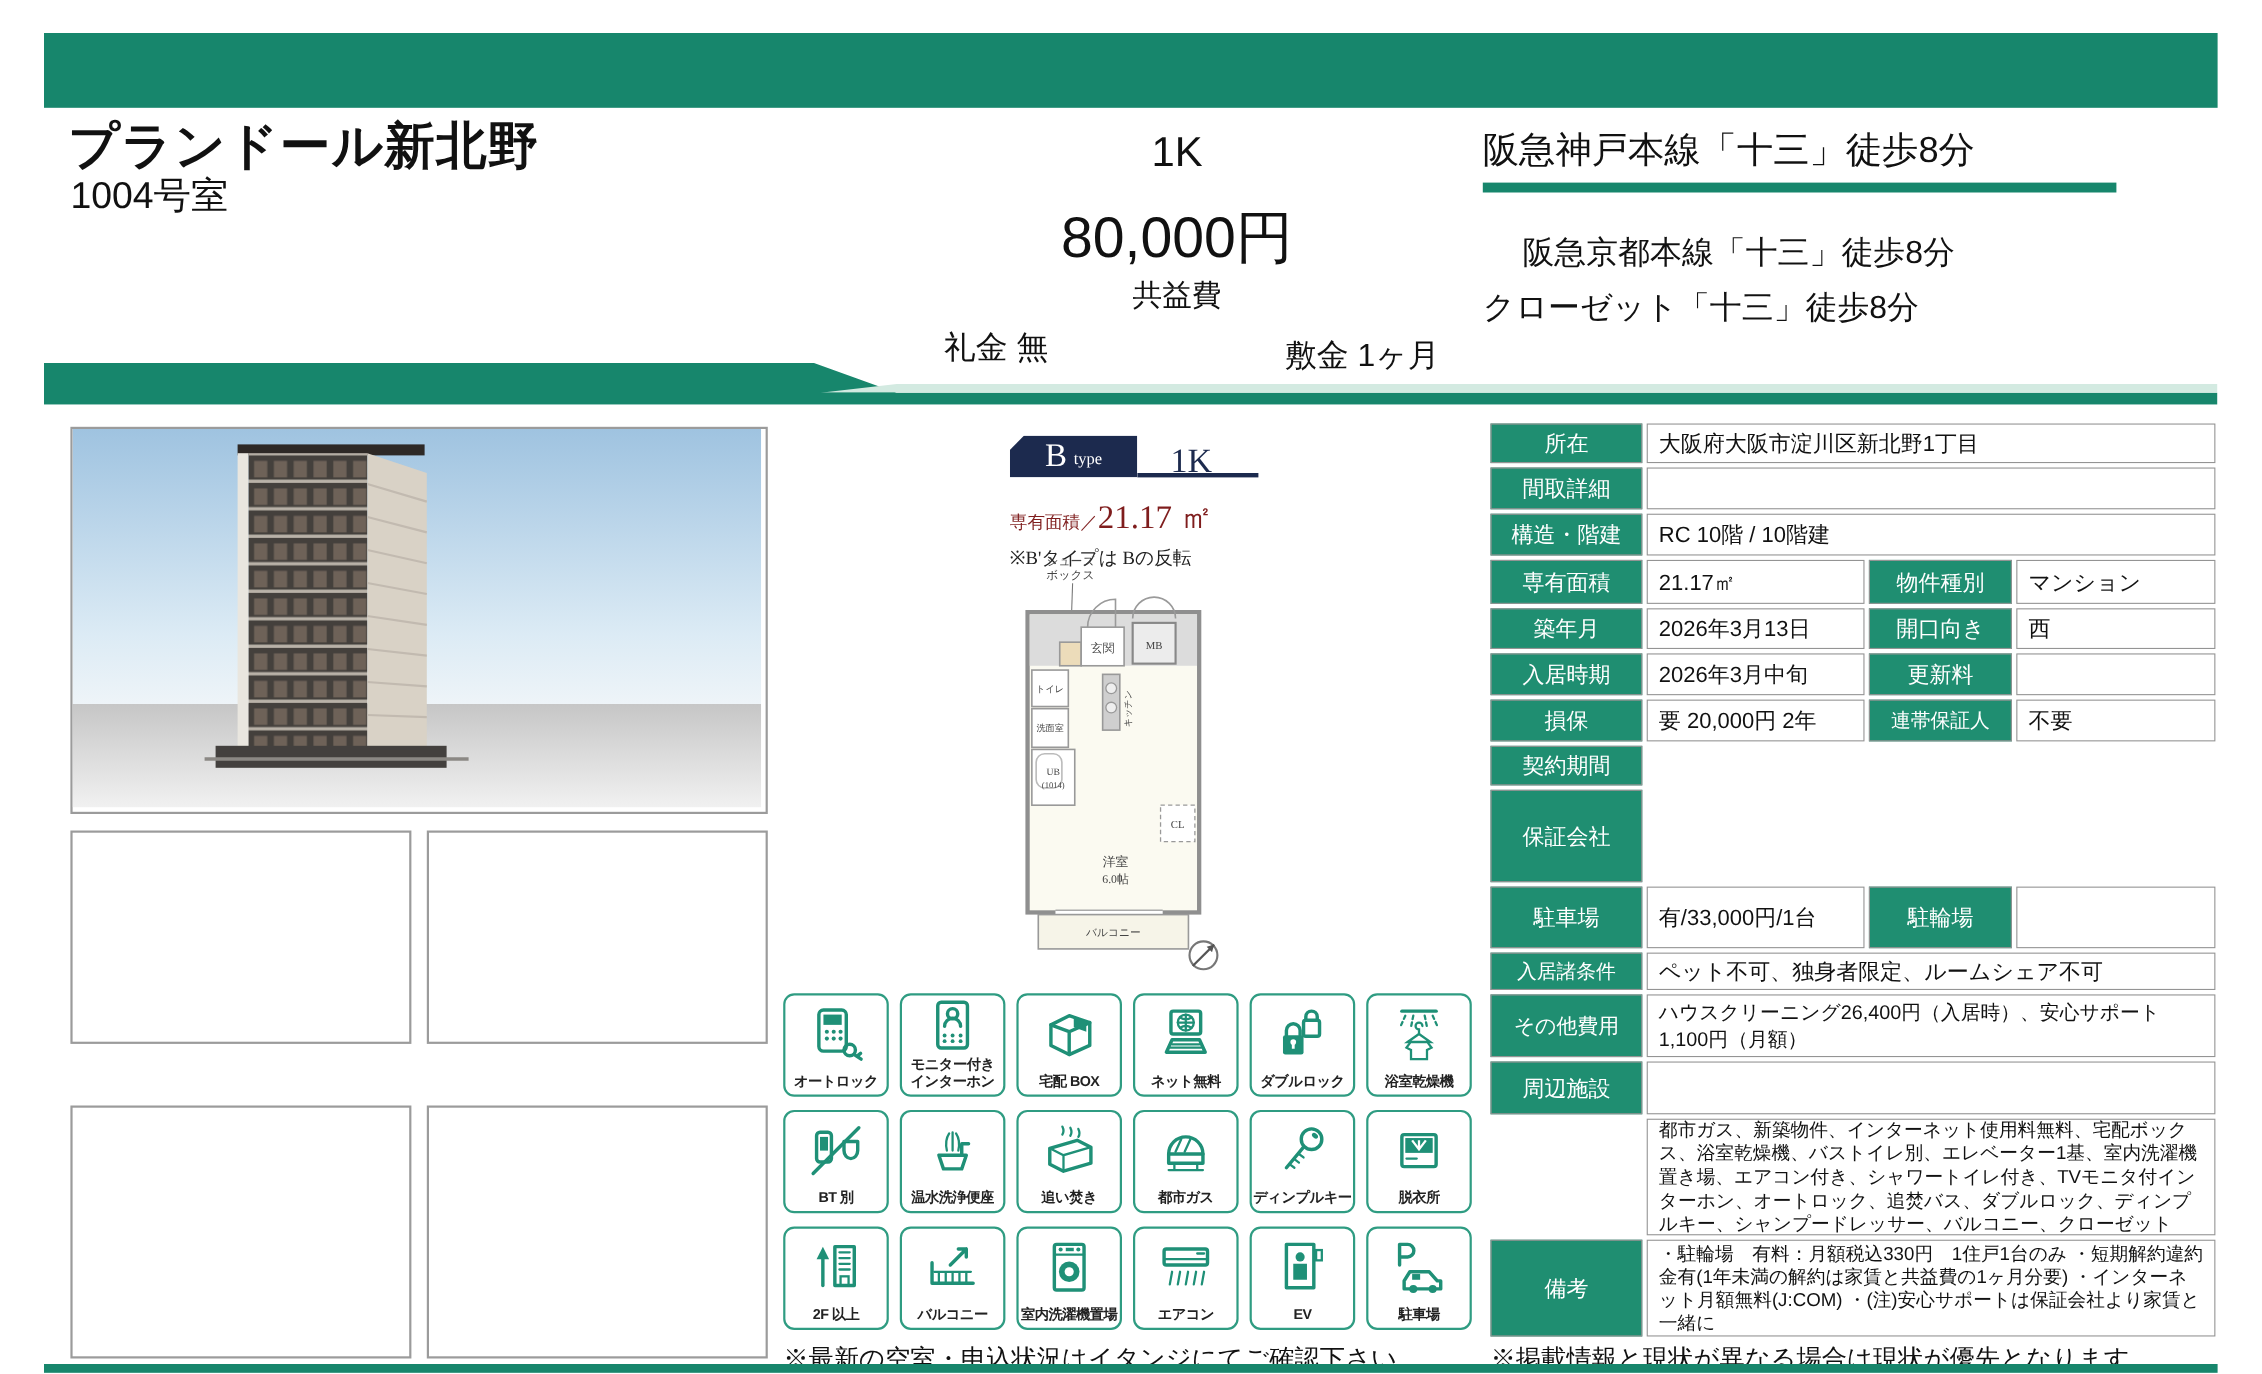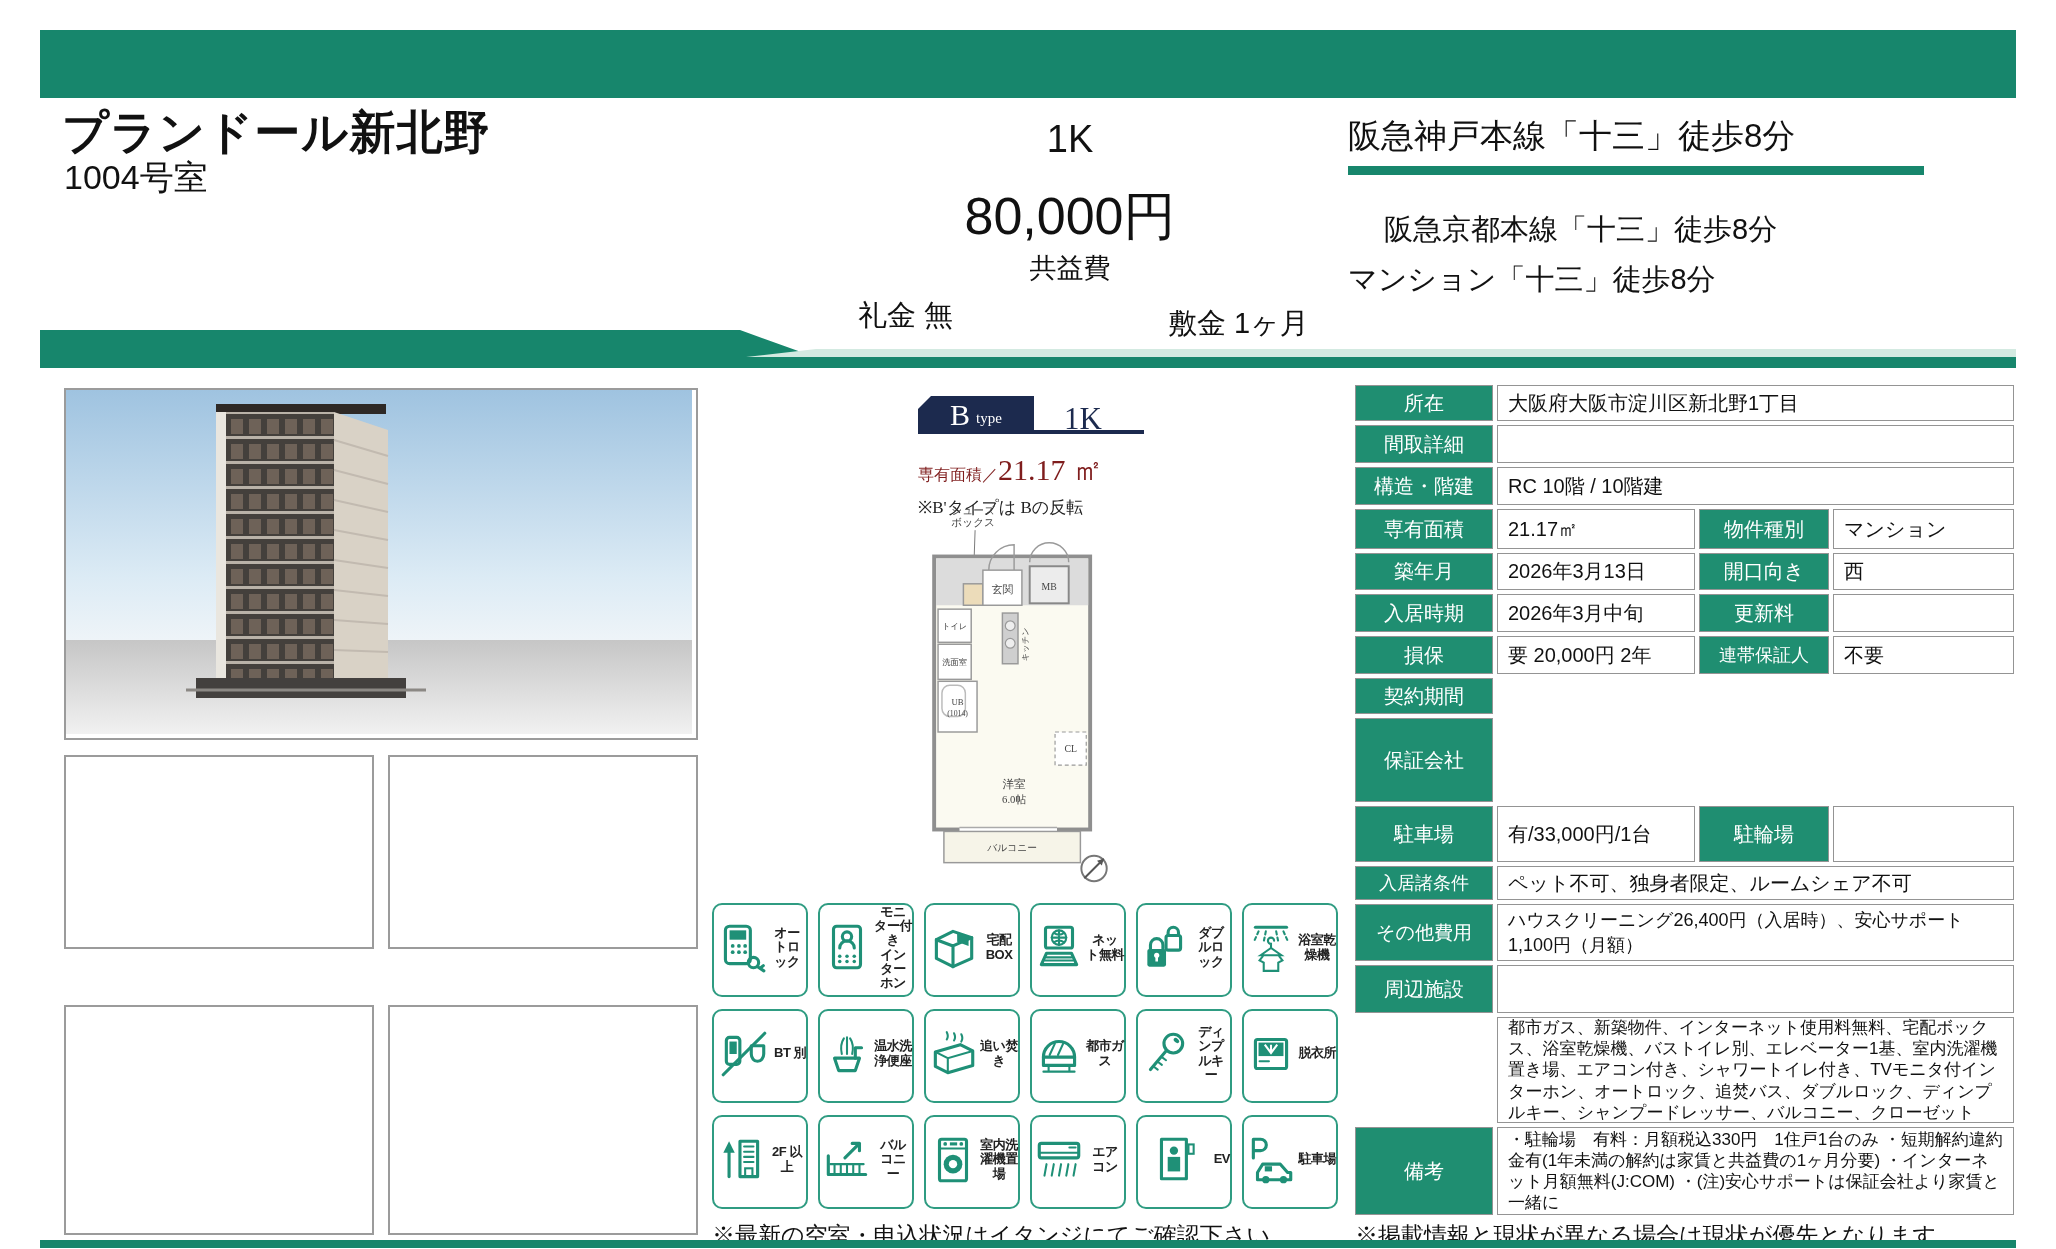--- a/index.html
+++ b/index.html
@@ -53,21 +53,21 @@
   .fp-area{margin-top:16px;color:#7f1d1d;}
   .fp-area .lab{font-size:16px;}
   .fp-area .val{font-size:30px;}
   .fp-note{margin-top:4px;font-size:17px;color:#222;}
   .fp-svg{left:918px;top:498px;}
 
   
   .fgrid{left:712px;top:903px;width:628px;display:grid;
     grid-template-columns:repeat(6,96px);grid-auto-rows:94px;gap:12px 10px;}
   .fcell{border:2px solid #2f9c82;border-radius:10px;background:#fff;display:flex;
-    align-items:center;justify-content:flex-end;padding-bottom:5px;}
+    flex-direction:column;align-items:center;justify-content:flex-end;padding-bottom:5px;}
   .fcell .art{flex:1;display:flex;align-items:center;justify-content:center;}
   .flabel{font-size:13px;font-weight:700;color:#222;text-align:center;line-height:1.1;
     white-space:pre-line;letter-spacing:-0.5px;}
   .ic{stroke:#1f9077;fill:none;stroke-width:3;stroke-linecap:round;stroke-linejoin:round;}
   .ic2{stroke:#1f9077;fill:none;stroke-width:2;stroke-linecap:round;}
   .icf{fill:#1f9077;stroke:none;}
 
   
   .dtable{left:1355px;top:385px;display:grid;
     grid-template-columns:138px 198px 130px 181px;
@@ -98,21 +98,21 @@
 
   <div class="abs layout-big">1K</div>
   <div class="abs rent">80,000円</div>
   <div class="abs feelabel">共益費</div>
   <div class="abs keymoney">礼金 無</div>
   <div class="abs deposit">敷金 1ヶ月</div>
 
   <div class="abs access1">阪急神戸本線「十三」徒歩8分</div>
   <div class="abs access-underline"></div>
   <div class="abs access2">阪急京都本線「十三」徒歩8分</div>
-  <div class="abs access3">マンション「十三」徒歩8分</div>
+  <div class="abs access3">クローゼット「十三」徒歩8分</div>
 
   <div class="abs ribbon">
     <div class="ribbon-dark"></div>
       <div class="ribbon-light"></div>
   </div>
 
   <div class="abs photobox">
     <svg width="626" height="344" viewBox="0 0 626 344">
       <defs>
         <linearGradient id="sky" x1="0" y1="0" x2="0" y2="1">

